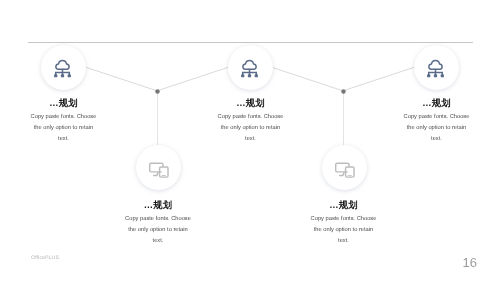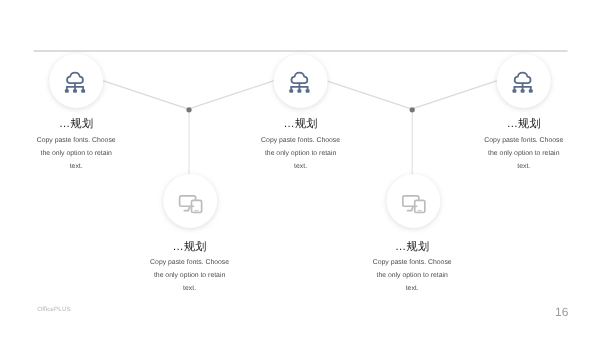--- a/index.html
+++ b/index.html
@@ -21,27 +21,27 @@
 
   
   .node{position:absolute;width:45px;height:45px;border-radius:50%;background:#fff;
         box-shadow:0 1px 4px rgba(120,132,156,.26);
         display:flex;align-items:center;justify-content:center;}
   .node .ic{position:relative;left:-1.5px;top:2px;}
   .node .icB{left:1.5px;top:3px;}
 
   
   .txt{position:absolute;width:69px;text-align:center;}
-  .txt .h{font-size:9.3px;font-weight:normal;color:#1a1a1a;line-height:1;
+  .txt .h{font-size:9.3px;font-weight:bold;color:#1a1a1a;line-height:1;
           letter-spacing:.2px;position:relative;top:1px;}
   .txt .p{font-size:5.73px;color:#4a4a4a;line-height:11.1px;margin-top:4.5px;}
 
   
   .footer-left{position:absolute;left:31px;top:255px;font-size:5.2px;color:#b4b4b4;letter-spacing:.1px;}
-  .footer-right{position:absolute;left:462.5px;top:254.5px;font-size:10px;color:#9b9b9b;}
+  .footer-right{position:absolute;left:462.5px;top:254.5px;font-size:13px;color:#9b9b9b;}
 </style>
 </head>
 <body>
 
 <div class="slide">
 
   <div class="title-rule"></div>
 
   <svg class="connectors" viewBox="0 0 500 281">
     <g stroke="#dadada" stroke-width="1" fill="none">

